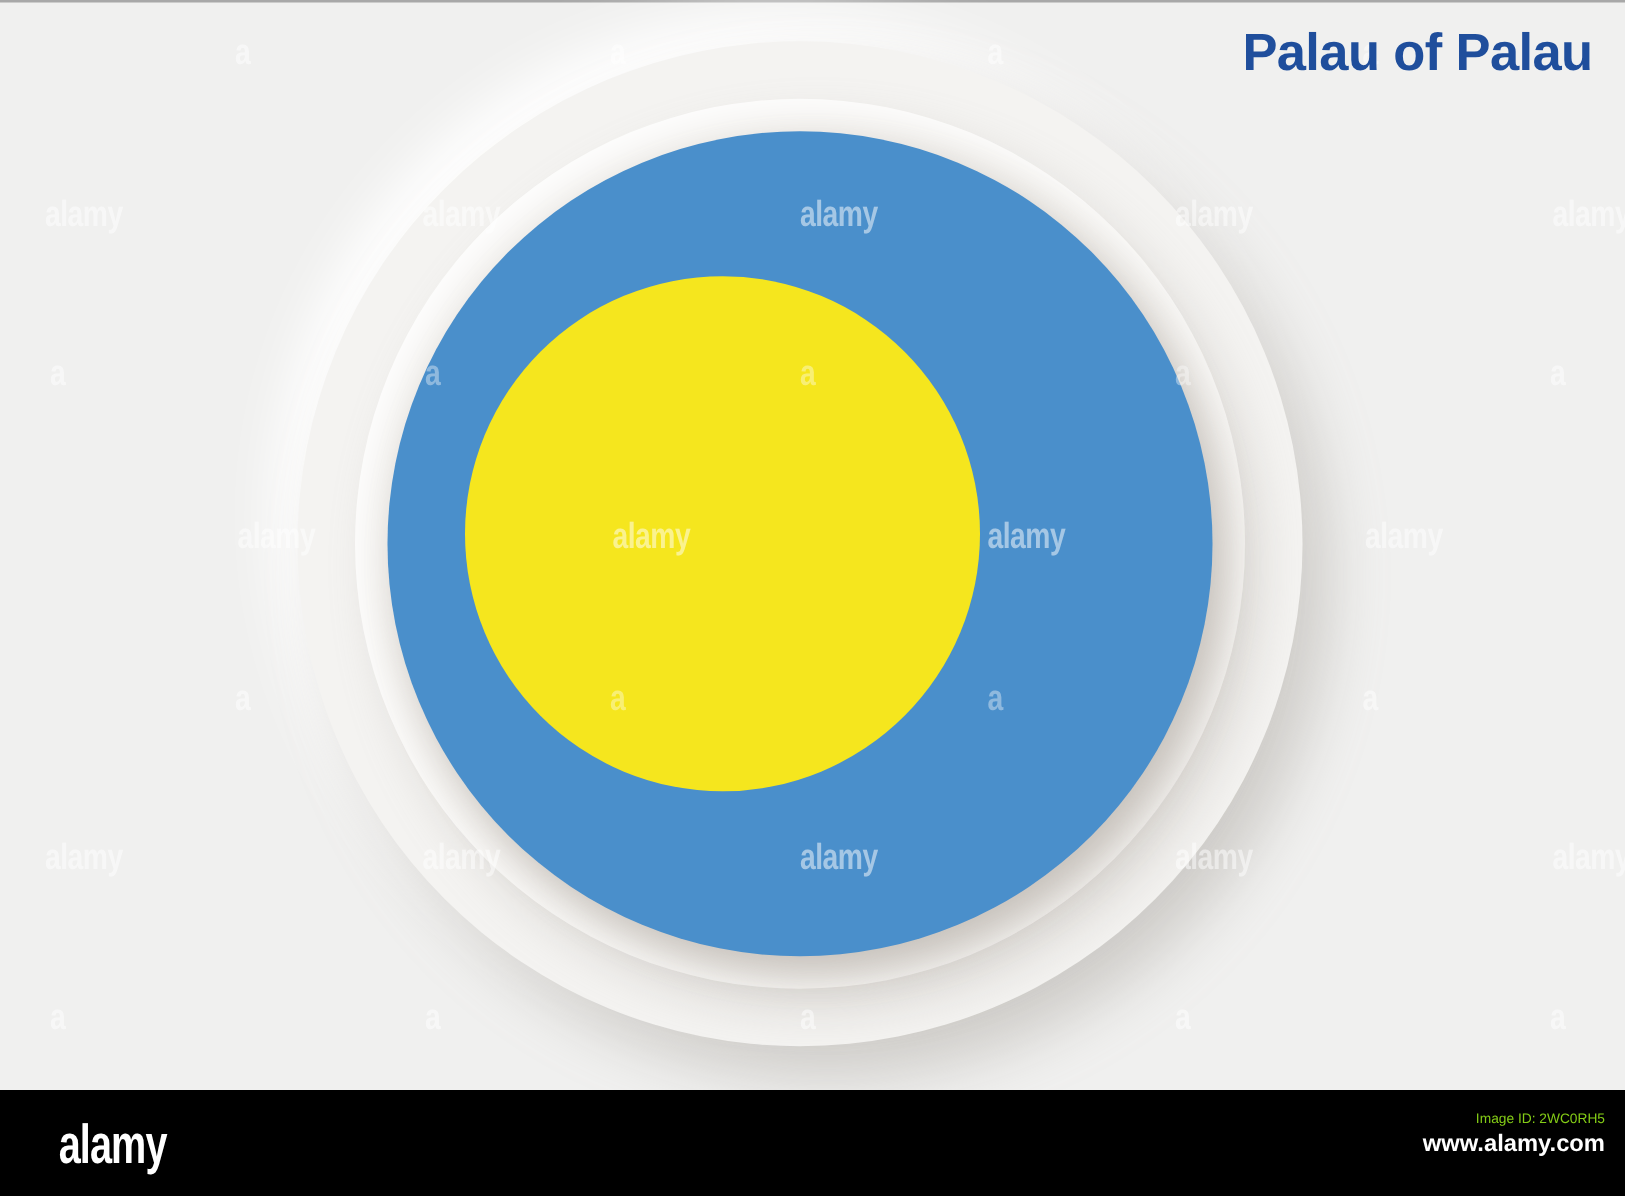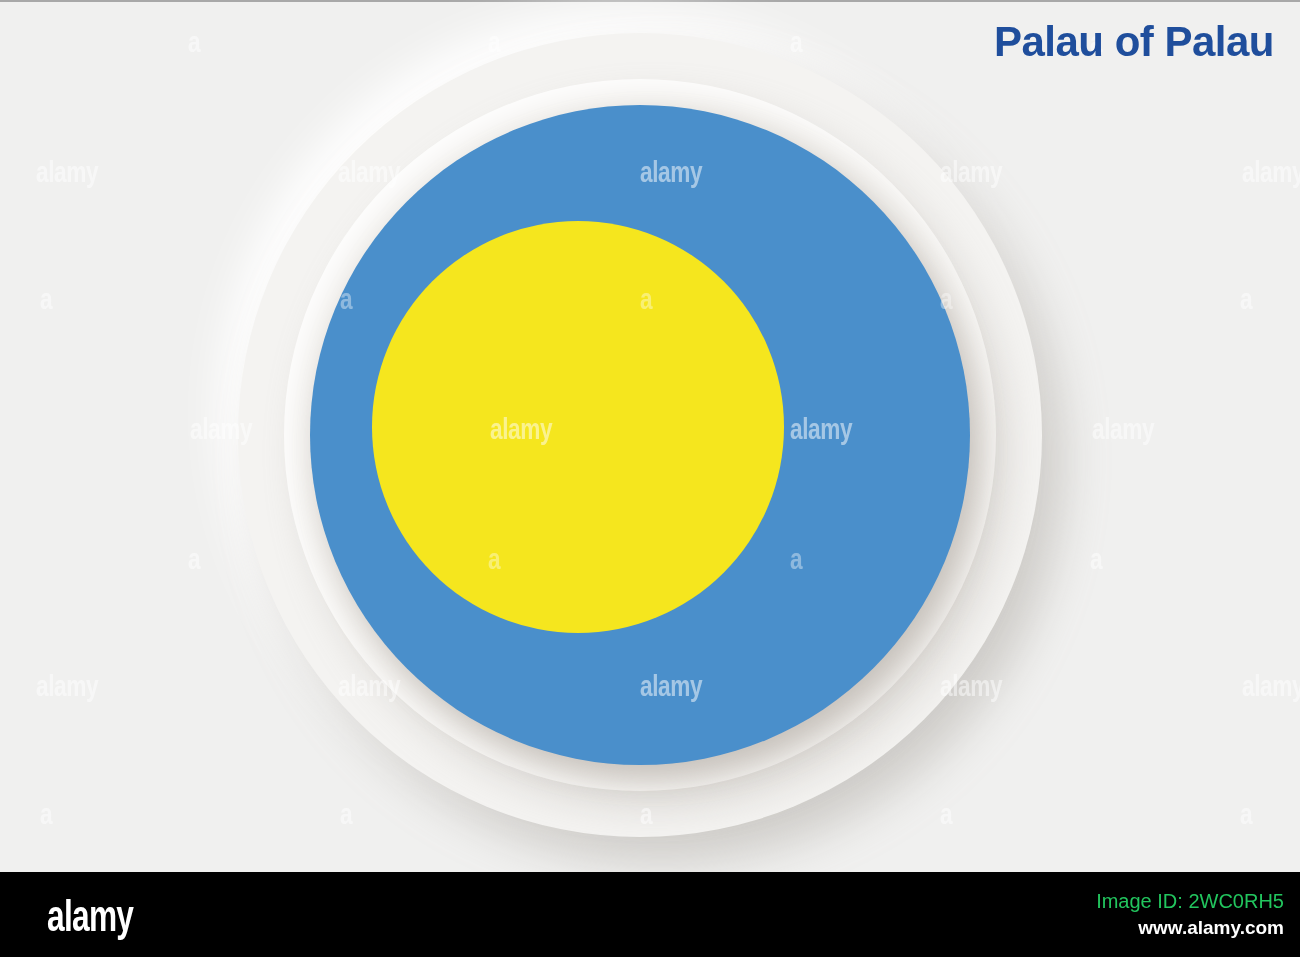--- a/index.html
+++ b/index.html
@@ -151,24 +151,24 @@
     transform-origin: left top;
   }
   .footer-right {
     position: absolute;
     right: 16px;
     top: 16px;
     text-align: right;
     color: #ffffff;
   }
   .footer-imageid {
-    font-size: 20px;
+    font-size: 11px;
     font-weight: 400;
     line-height: 1.35;
-    color: #22c55e;
+    color: #84cc16;
   }
   .footer-url {
     font-size: 19px;
     font-weight: 700;
     line-height: 1.35;
     color: #ffffff;
   }
 </style>
 </head>
 <body>

